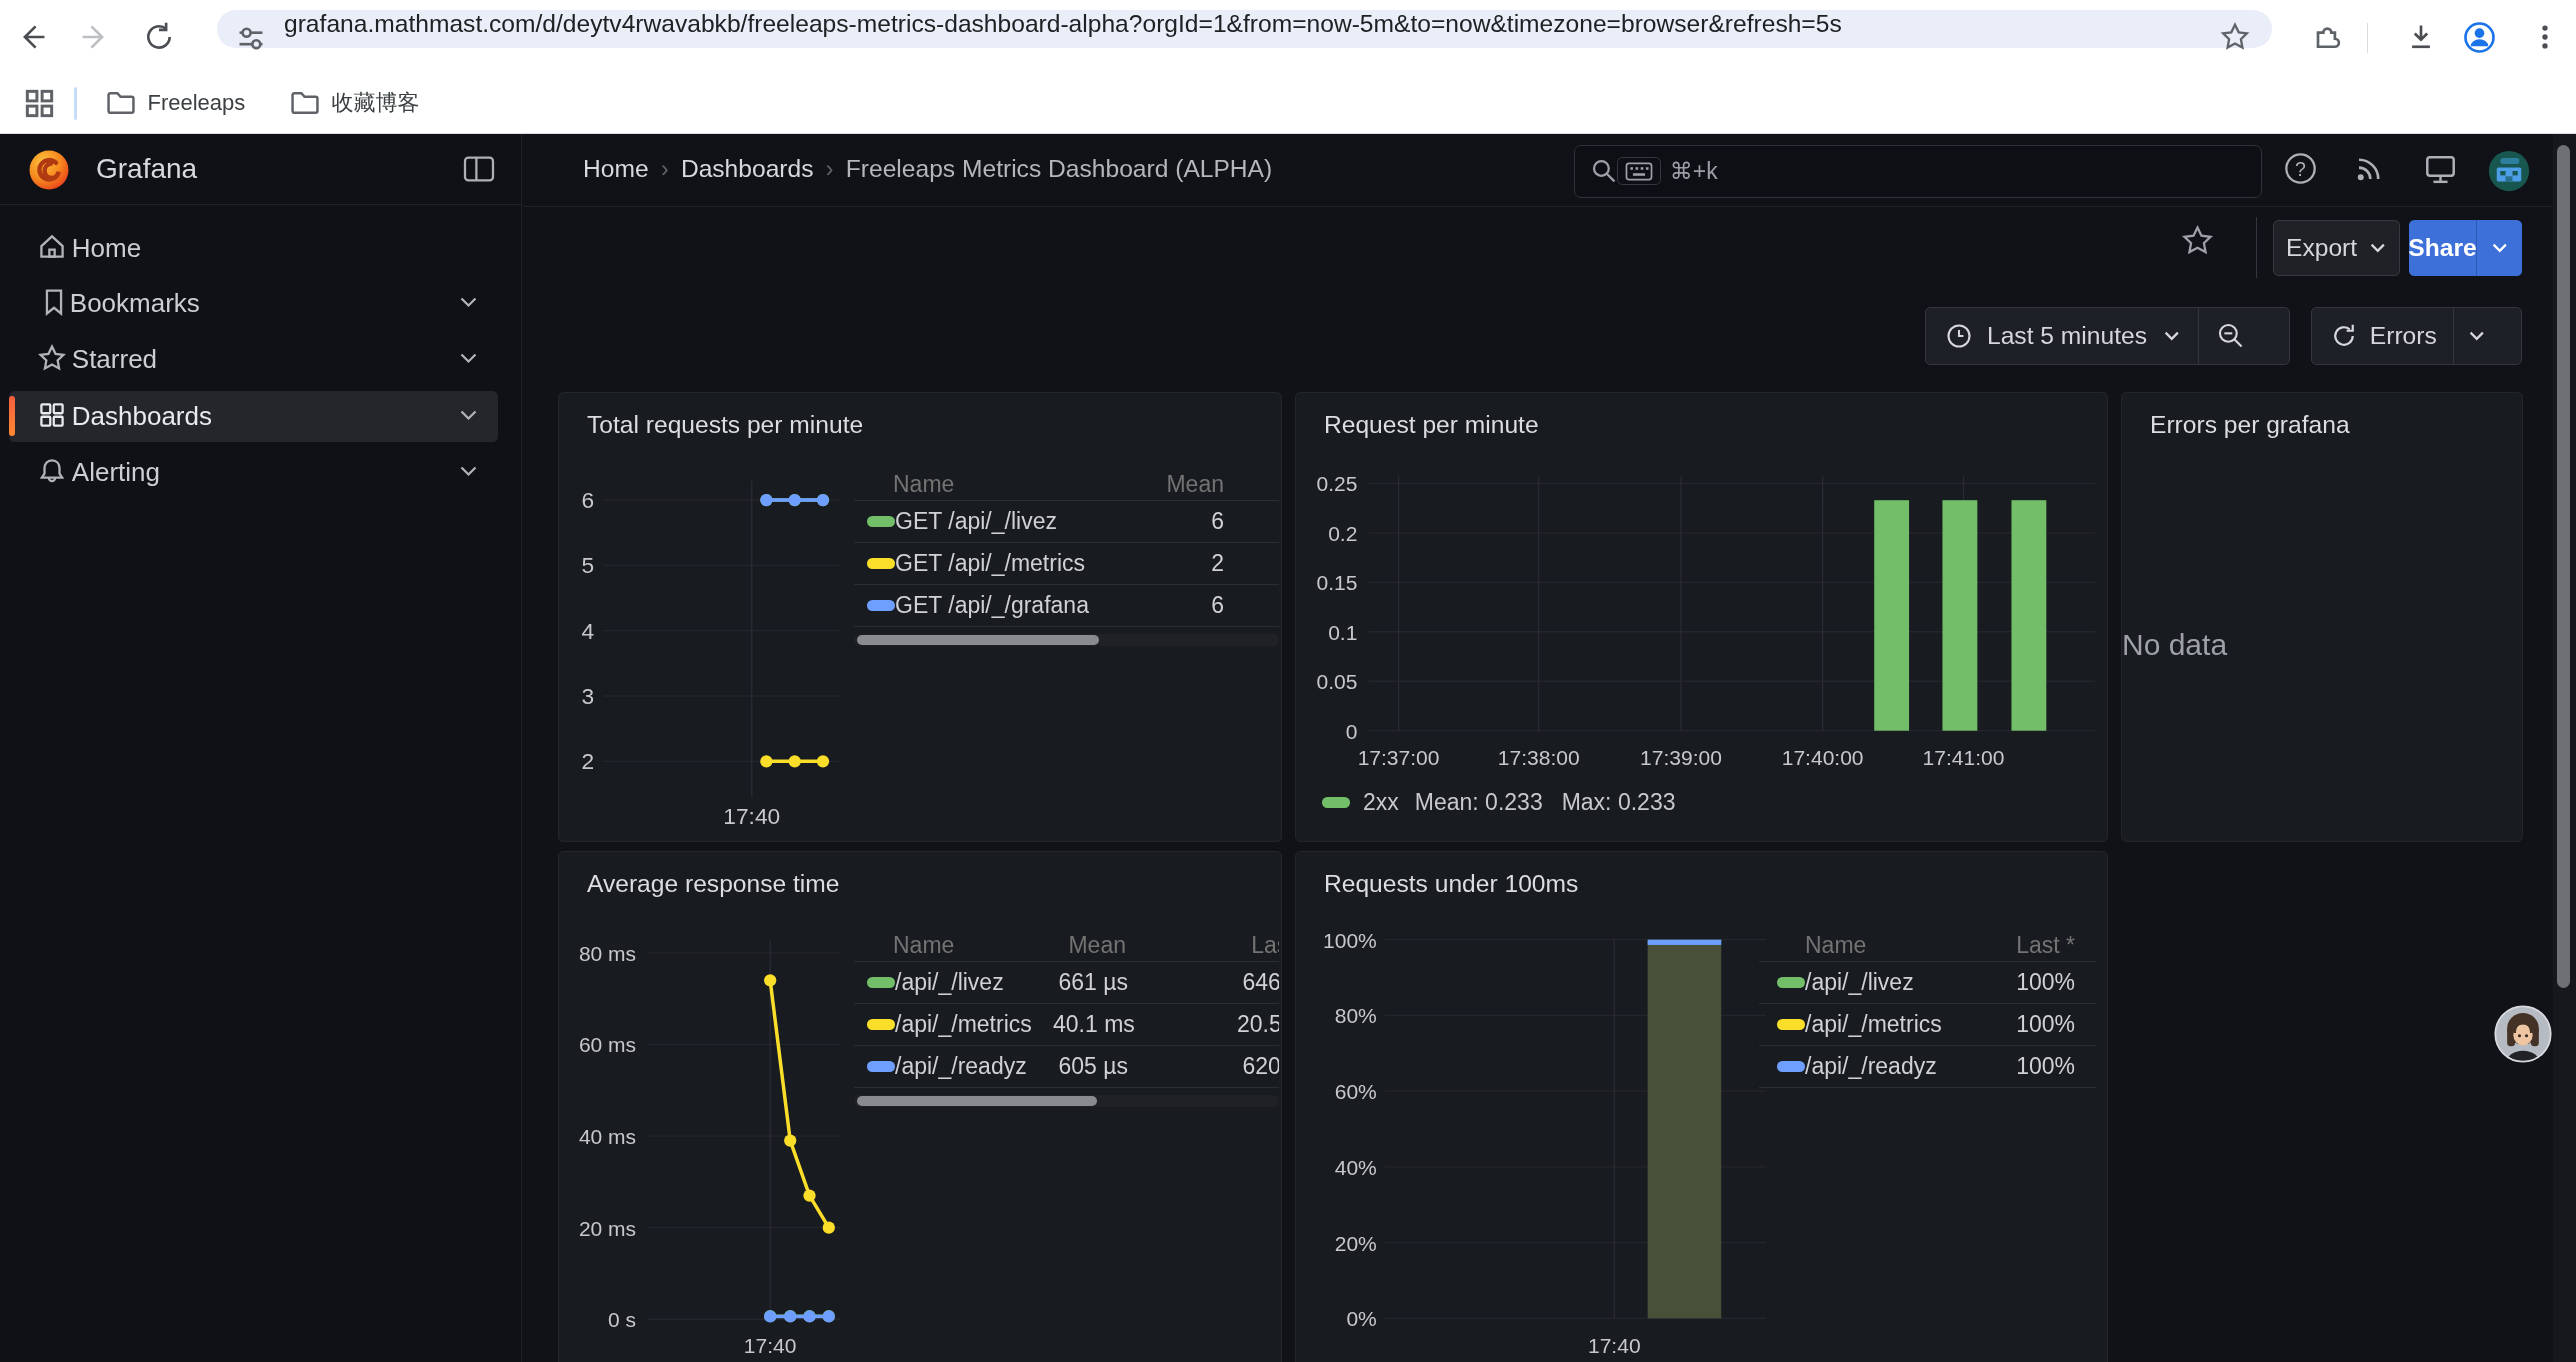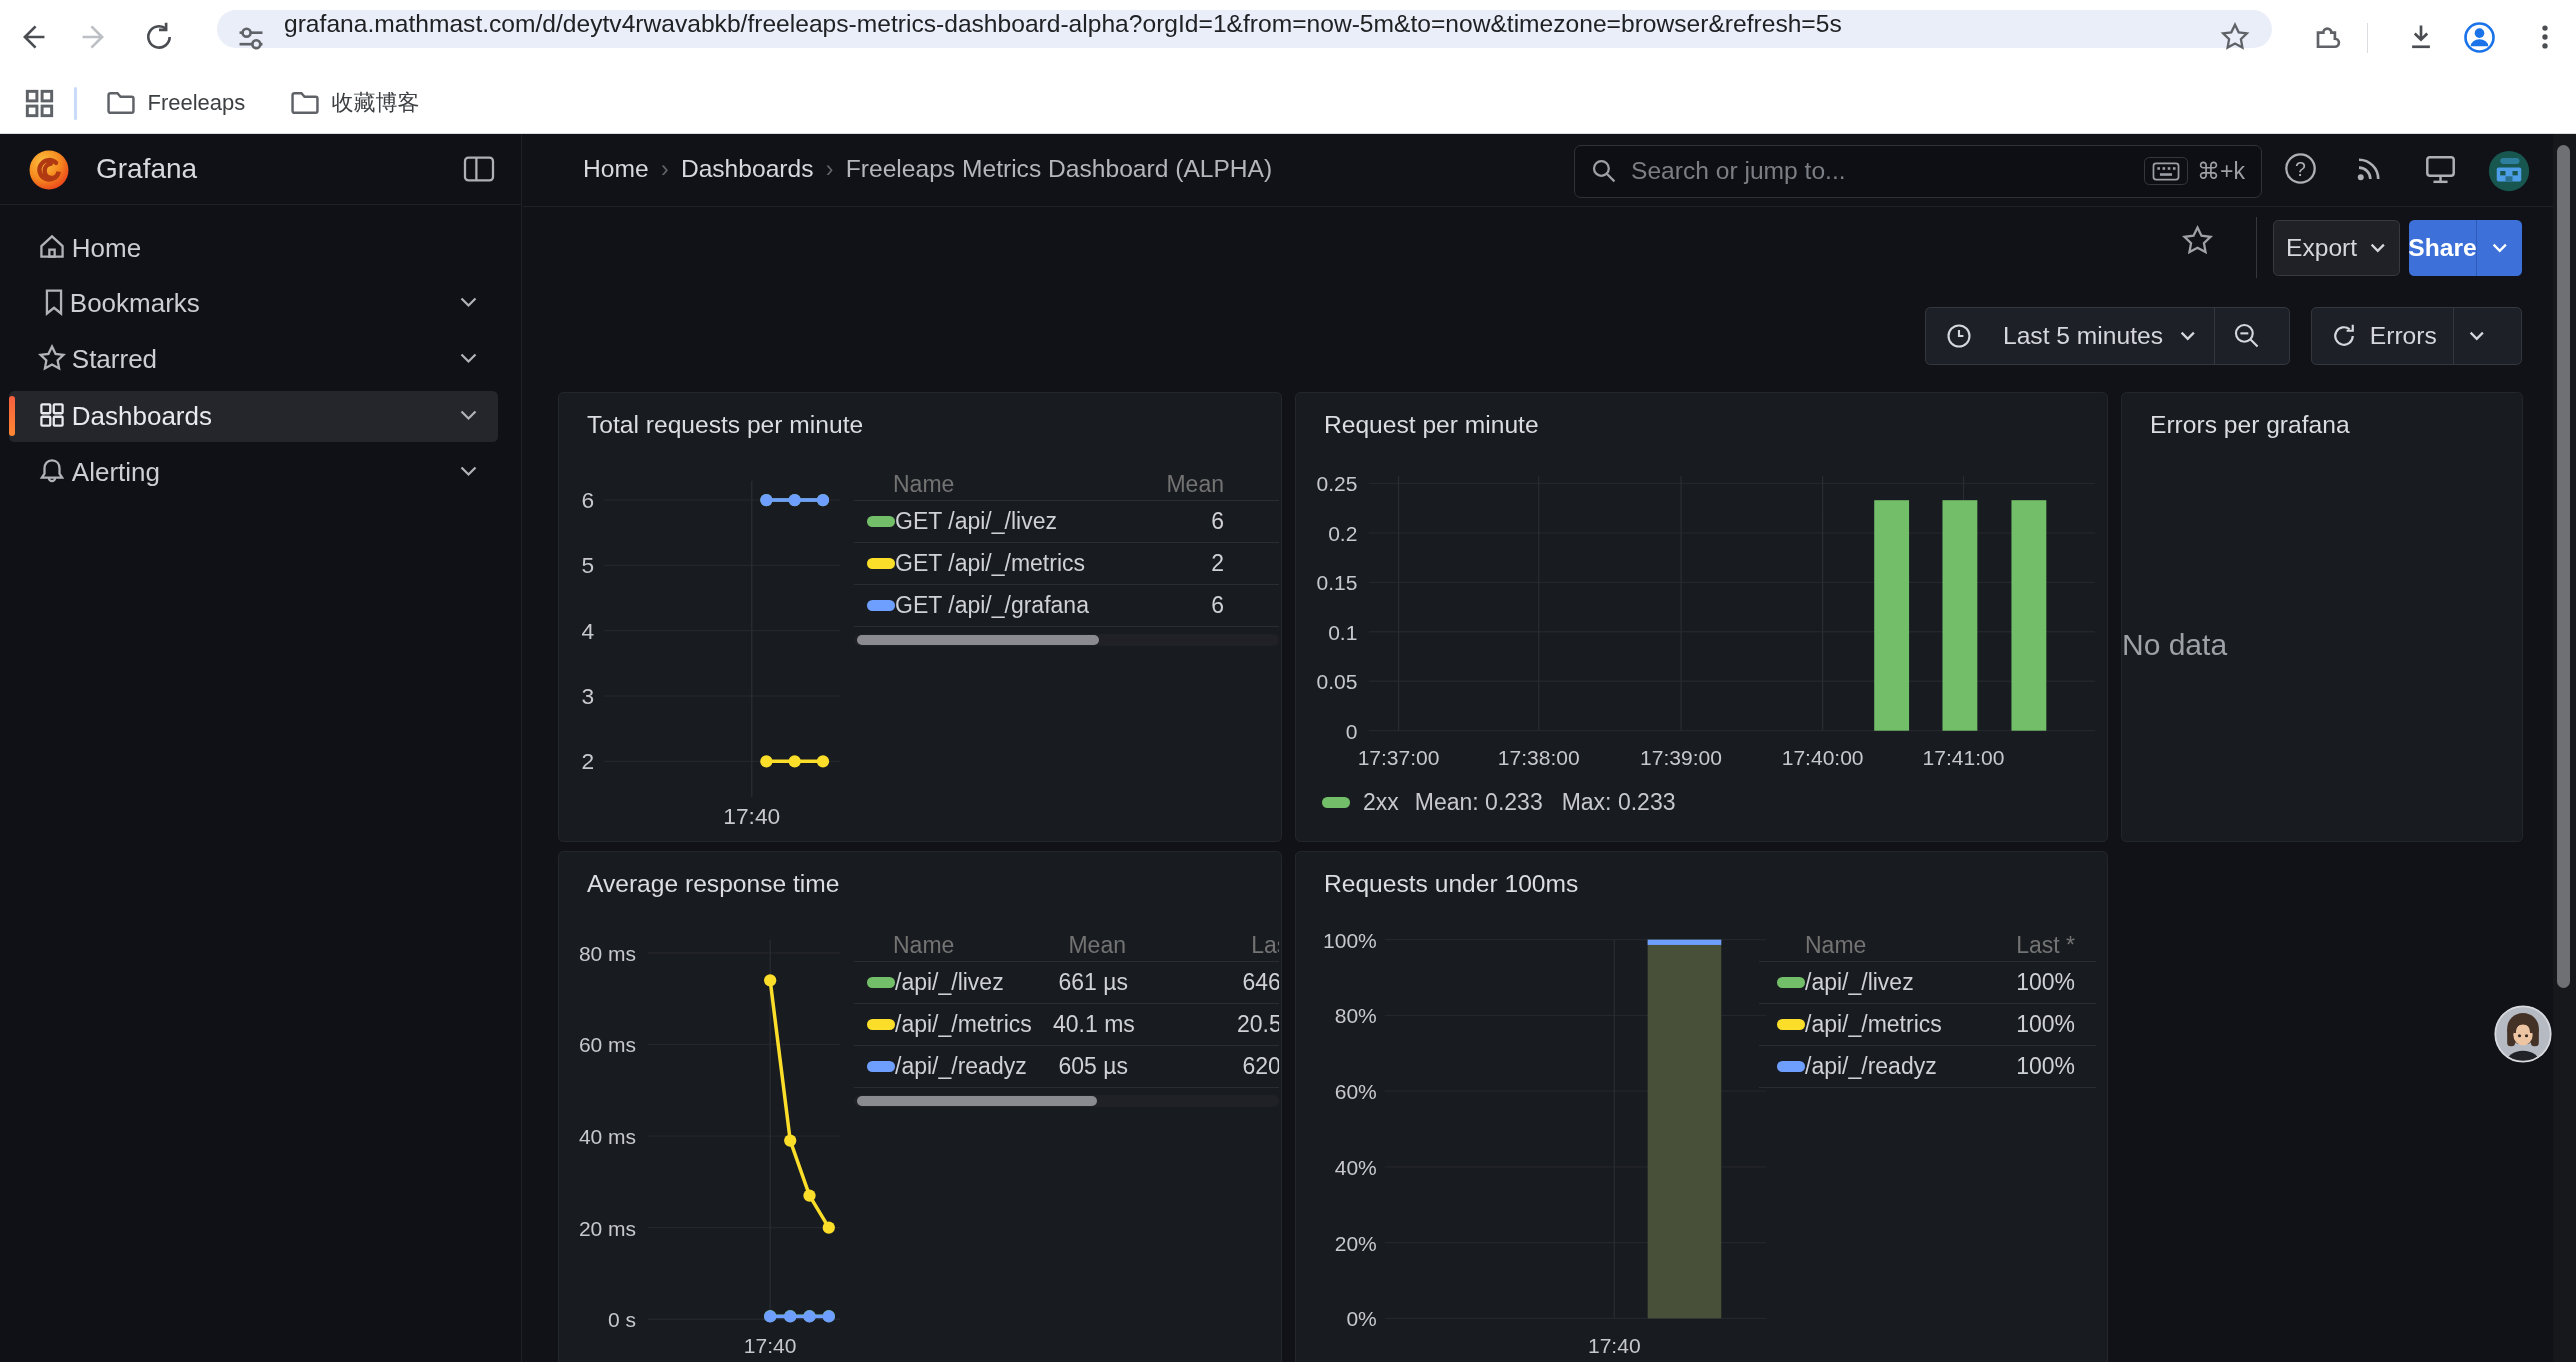--- a/index.html
+++ b/index.html
@@ -285,21 +285,20 @@
       <span class="crumb-sep">›</span>
       <span class="crumb last">Freeleaps Metrics Dashboard (ALPHA)</span>
     </div>
     <div class="searchbox">
       <span style="margin-left:16px;display:flex">
         <svg width="26" height="26" viewBox="0 0 30 30">
             <circle cx="12" cy="12" r="8.5" stroke="#9ea0a7" stroke-width="2.6" fill="none"></circle>
             <line x1="18.5" y1="18.5" x2="27" y2="27" stroke="#9ea0a7" stroke-width="2.6"></line>
           </svg>
       </span>
-      <input placeholder="Search or jump to..." style="">
       <span class="kbd">
         <span class="kbdbox">
           <svg width="28" height="19" viewBox="0 0 32 22">
               <rect x="1.5" y="1.5" width="29" height="19" rx="3" stroke="#9d9fa6" stroke-width="2" fill="none"></rect>
               <g fill="#9d9fa6">
                 <rect x="6" y="6" width="3" height="3"></rect>
                 <rect x="12" y="6" width="3" height="3"></rect>
                 <rect x="18" y="6" width="3" height="3"></rect>
                 <rect x="24" y="6" width="3" height="3"></rect>
                 <rect x="9" y="13" width="14" height="3"></rect>
@@ -367,21 +366,21 @@
       </svg>
   </div>
 
   <div class="ctl-group" style="left:1925px;width:365px">
     <span style="margin-left:19px;display:flex">
       <svg width="28" height="28" viewBox="0 0 32 32">
           <circle cx="16" cy="16" r="12" stroke="#d5d7dc" stroke-width="2.4" fill="none"></circle>
           <path d="M16 9 V16 H21" stroke="#d5d7dc" stroke-width="2.4" fill="none"></path>
         </svg>
     </span>
-    <span style="margin-left:30px">Last 5 minutes</span>
+    <span style="margin-left:14px">Last 5 minutes</span>
     <svg style="margin-left:16px" width="17.5" height="12.3" viewBox="0 0 20 14">
         <path d="M3 3 L10 10 L17 3" stroke="#d5d7dc" stroke-width="2.6" fill="none"></path>
       </svg>
     <span class="ctl-div" style="margin-left:17.5px"></span>
     <span style="margin:0 17.5px;display:flex">
       <svg width="30" height="30" viewBox="0 0 34 34">
           <circle cx="14" cy="14" r="9.5" stroke="#d5d7dc" stroke-width="2.4" fill="none"></circle>
           <line x1="9.5" y1="14" x2="18.5" y2="14" stroke="#d5d7dc" stroke-width="2.4"></line>
           <line x1="21" y1="21" x2="29" y2="29" stroke="#d5d7dc" stroke-width="2.4"></line>
         </svg>

